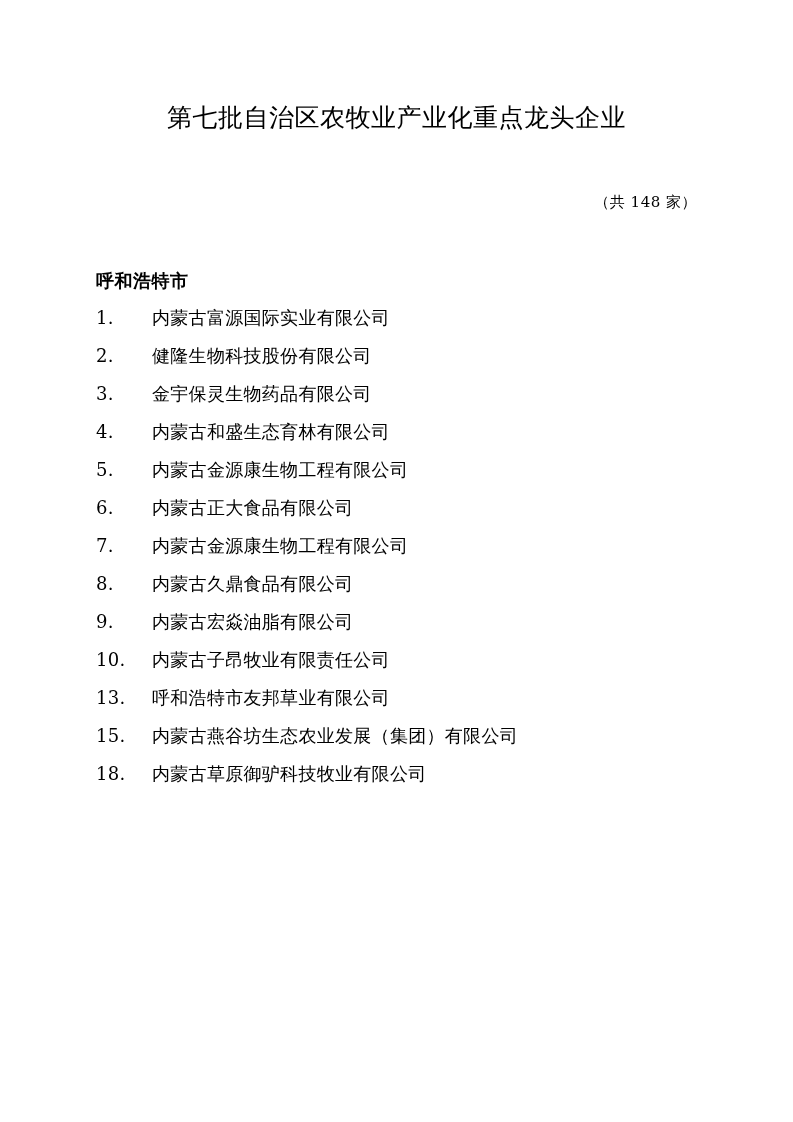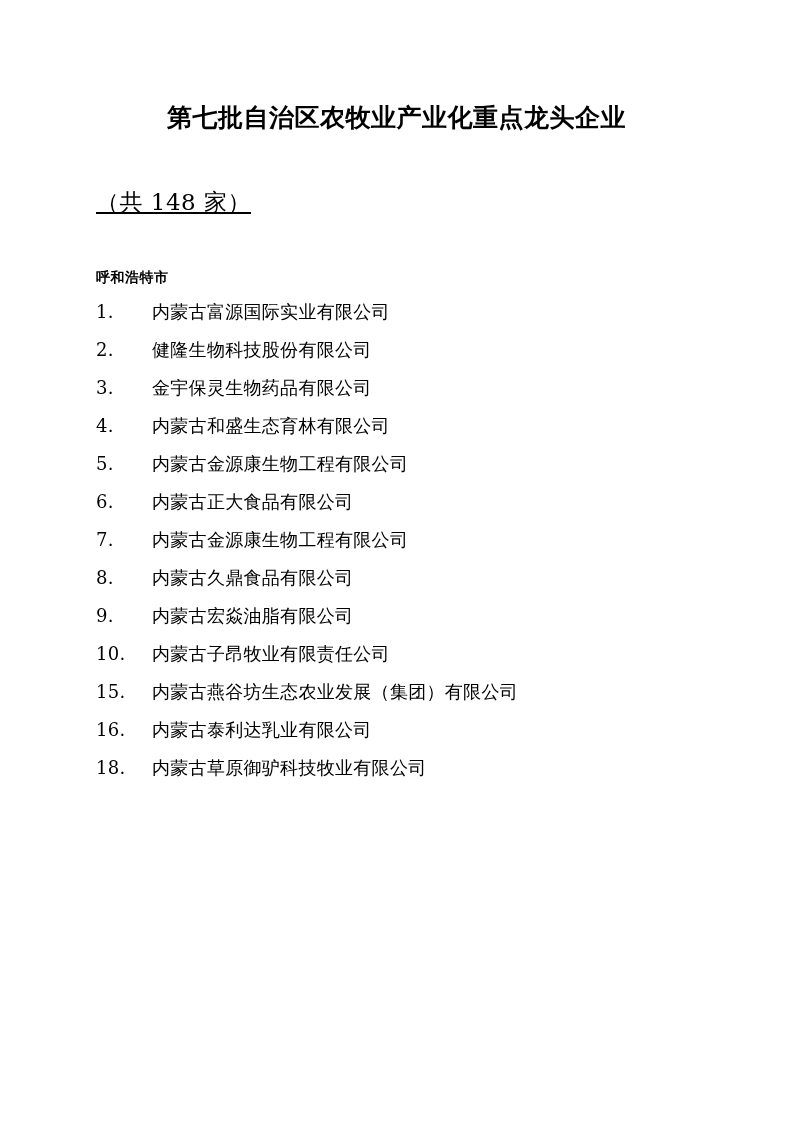--- a/index.html
+++ b/index.html
@@ -17,41 +17,40 @@
   .page {
     width: 793px;
     height: 1122px;
     box-sizing: border-box;
     padding: 78px 96px 60px 96px;
     position: relative;
   }
   .doc-title {
     text-align: center;
     font-family: "DejaVu Sans", "Liberation Sans", sans-serif;
-    font-weight: bold;
+    font-weight: normal;
     font-size: 25px;
     line-height: 43px;
     letter-spacing: 0.5px;
     margin: 18px 0 0 0;
   }
   .doc-title .line {
     display: block;
   }
   .subtitle {
-    text-align: left;
-    font-size: 23px;
+    text-align: right;
+    font-size: 15px;
     line-height: 30px;
     margin-top: 48px;
     letter-spacing: 0.5px;
-    text-decoration: underline;
   }
   .section-heading {
     font-family: Liberation Sans, sans-serif;
     font-weight: bold;
-    font-size: 14px;
+    font-size: 18px;
     margin-top: 52px;
     margin-bottom: 6px;
     letter-spacing: 0.5px;
   }
   .list {
     margin: 0;
     padding: 0;
     list-style: none;
   }
   .list-item {
@@ -120,26 +119,26 @@
       </li>
       <li class="list-item">
         <span class="item-num">9.</span>
         <span class="item-text">内蒙古宏焱油脂有限公司</span>
       </li>
       <li class="list-item">
         <span class="item-num">10.</span>
         <span class="item-text">内蒙古子昂牧业有限责任公司</span>
       </li>
       <li class="list-item">
+        <span class="item-num">13.</span>
+        <span class="item-text">呼和浩特市友邦草业有限公司</span>
+      </li>
+      <li class="list-item">
         <span class="item-num">15.</span>
         <span class="item-text">内蒙古燕谷坊生态农业发展（集团）有限公司</span>
-      </li>
-      <li class="list-item">
-        <span class="item-num">16.</span>
-        <span class="item-text">内蒙古泰利达乳业有限公司</span>
       </li>
       <li class="list-item">
         <span class="item-num">18.</span>
         <span class="item-text">内蒙古草原御驴科技牧业有限公司</span>
       </li>
     </ul>
   </div>
 
 </div>
 

